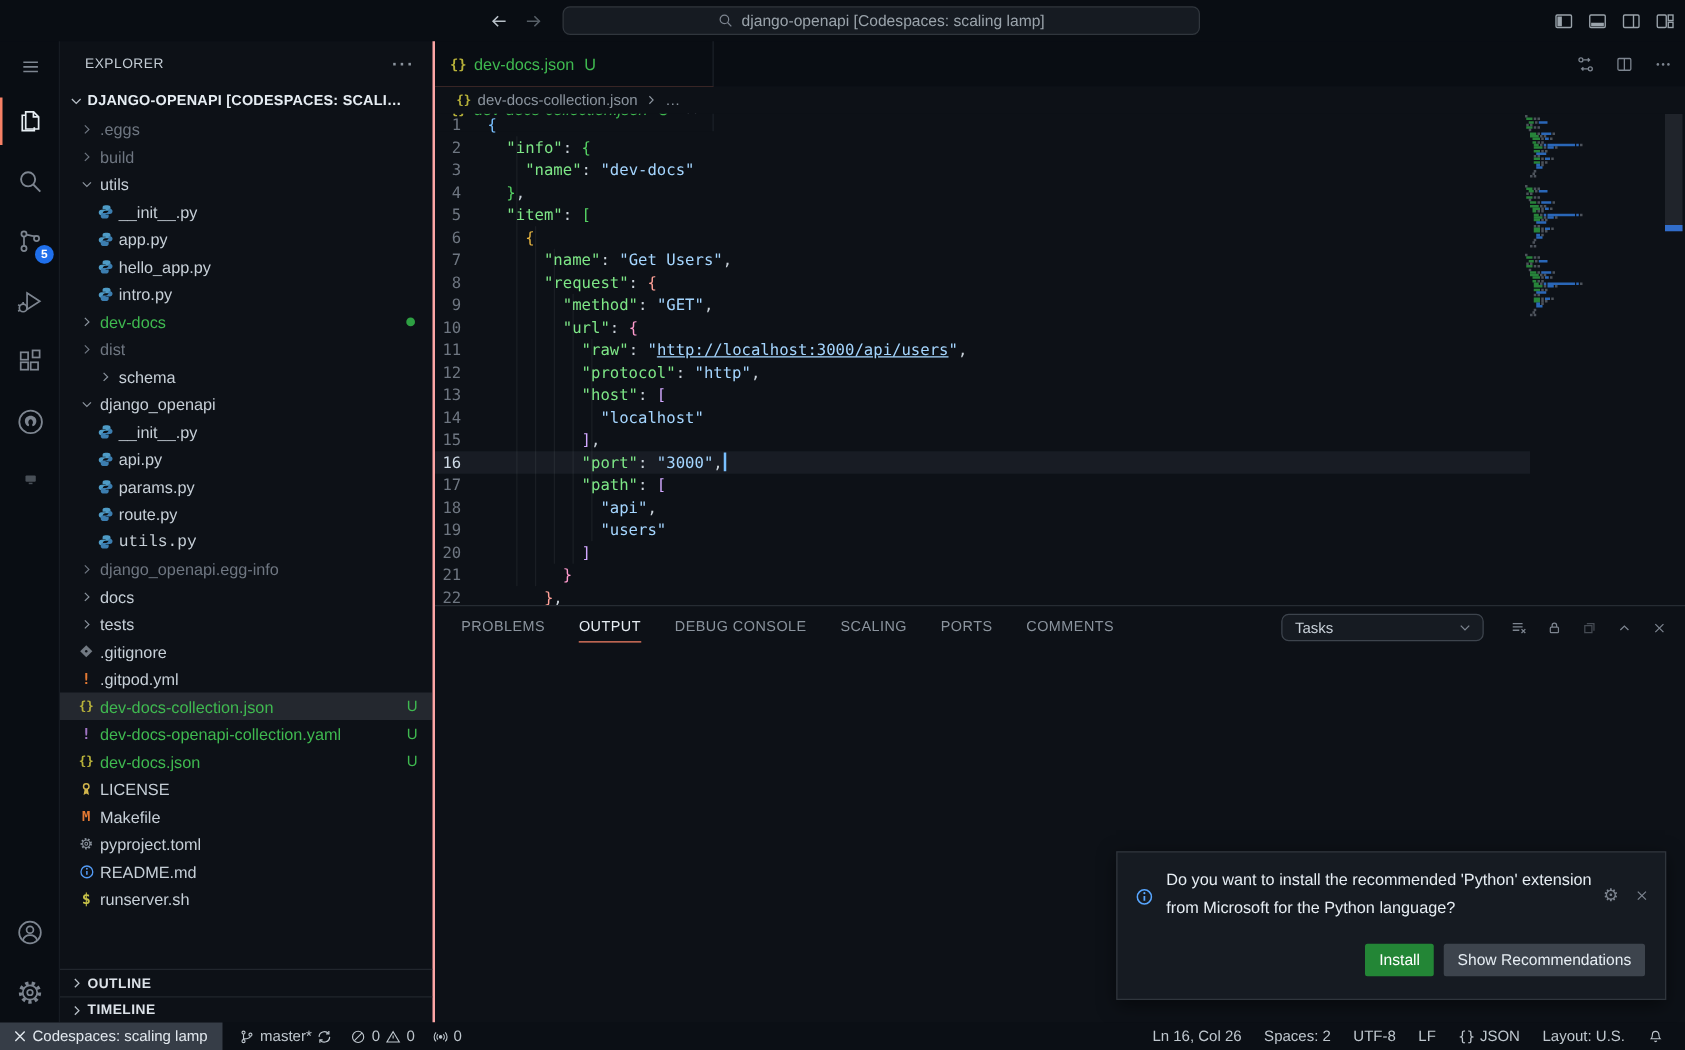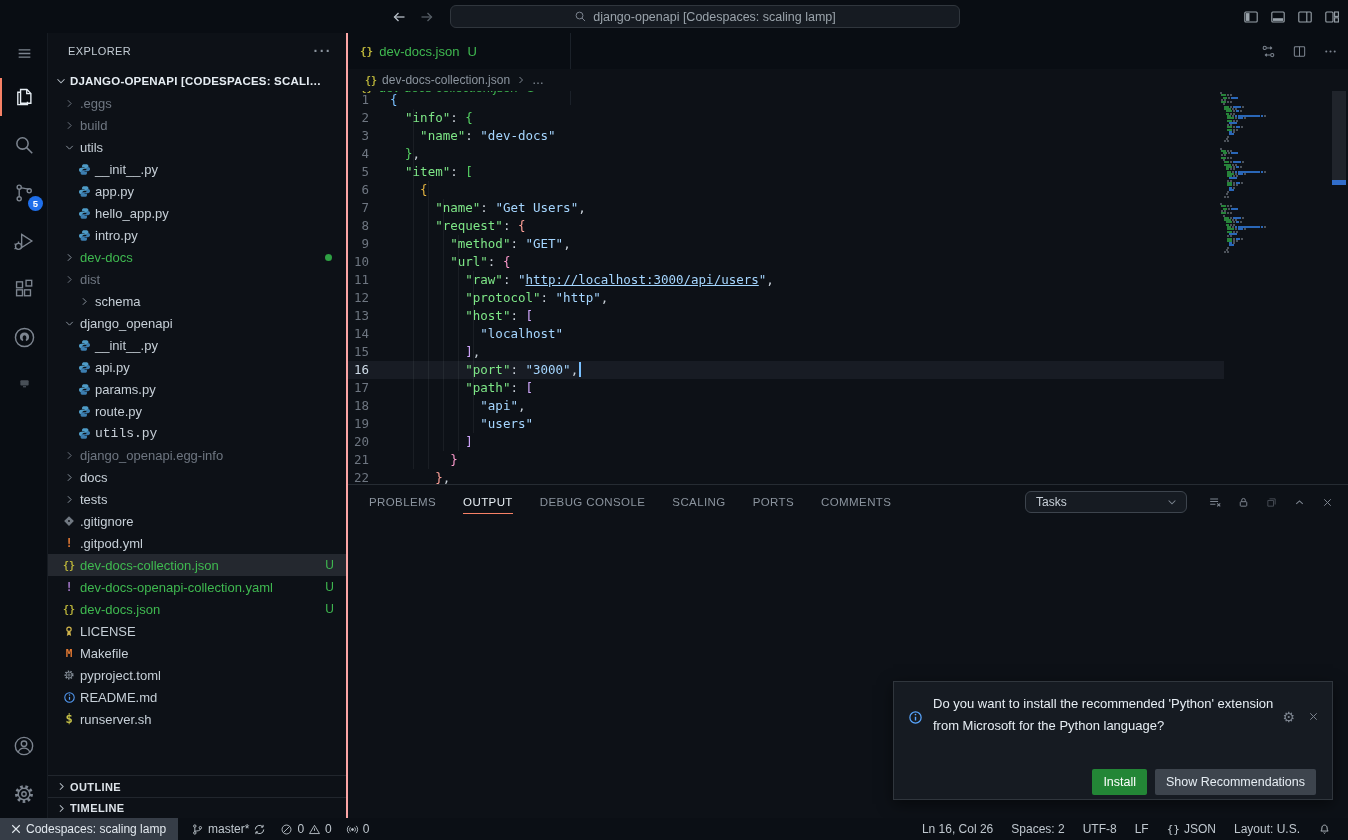--- a/index.html
+++ b/index.html
@@ -96,21 +96,21 @@
   .ptab.active::after { content:""; position:absolute; left:0; right:0; bottom:5px; height:1.5px; background:#f78166; }
   #panel-right { position:absolute; right:14px; top:0; height:34px; display:flex; align-items:center; gap:15px; color:#a9b1ba; }
   #tasks-dd { width:162px; height:22px; background:#161b22; border:1px solid #3d444d; border-radius:6px; display:flex; align-items:center; justify-content:space-between; padding:0 8px 0 10px; font-size:12px; color:#c9d1d9; margin-right:6px; }
   .pact.dim { opacity:.5; }
 
   
   #notification { position:absolute; right:15px; bottom:40px; width:440px; height:119px; background:#161b22; border:1px solid #30363d; box-shadow:0 4px 14px rgba(0,0,0,.5); }
   #ntf-top { display:flex; padding:11px 12px 0 14px; }
   #ntf-msg { flex:1; font-size:13px; line-height:22px; color:#e6edf3; padding-left:10px; padding-right:8px; }
   #ntf-icons { display:flex; gap:12px; color:#8b949e; padding-top:3px; }
-  #ntf-btns { position:absolute; right:16px; bottom:4px; display:flex; gap:8px;padding-left:24px; }
+  #ntf-btns { position:absolute; right:16px; bottom:18px; display:flex; gap:8px;padding-left:24px; }
   .ntf-btn { height:26px; display:flex; align-items:center; padding:0 11px; font-size:12.5px; color:#fff; border-radius:2px; }
   #ntf-primary { background:#238636; }
   #ntf-secondary { background:#3d444d; color:#e6edf3; }
   .gear-uni { font-family:"DejaVu Sans", sans-serif; font-size:14px; line-height:1; }
 
   
   #statusbar { position:absolute; left:0; top:818px; width:1348px; height:22px; background:#0b0f15; display:flex; align-items:center; justify-content:space-between; font-size:12px; color:#bfc7ce; }
   #st-left, #st-right { display:flex; align-items:center; height:22px; }
   .st-item { display:flex; align-items:center; gap:4px; height:22px; padding:0 7px; color:#bfc7ce; }
   .st-item .ic { color:#bfc7ce; }

